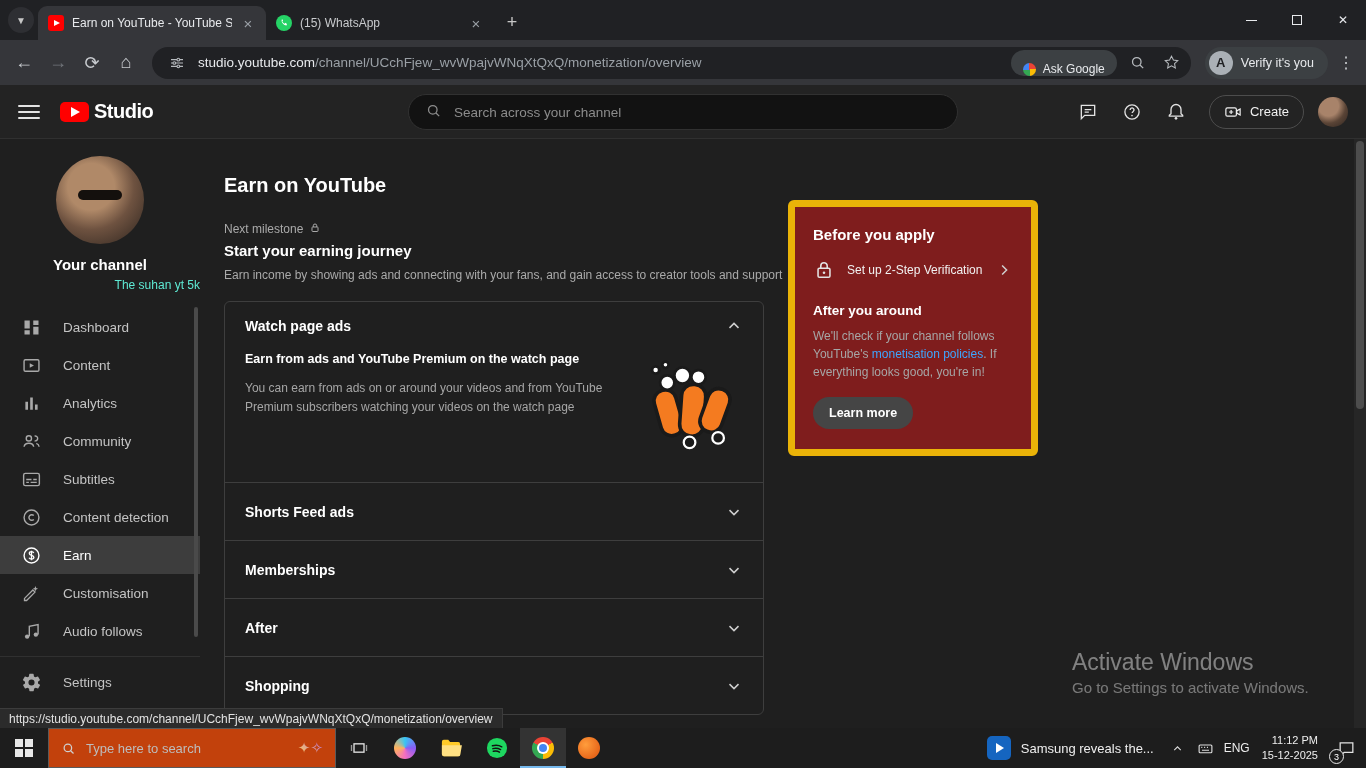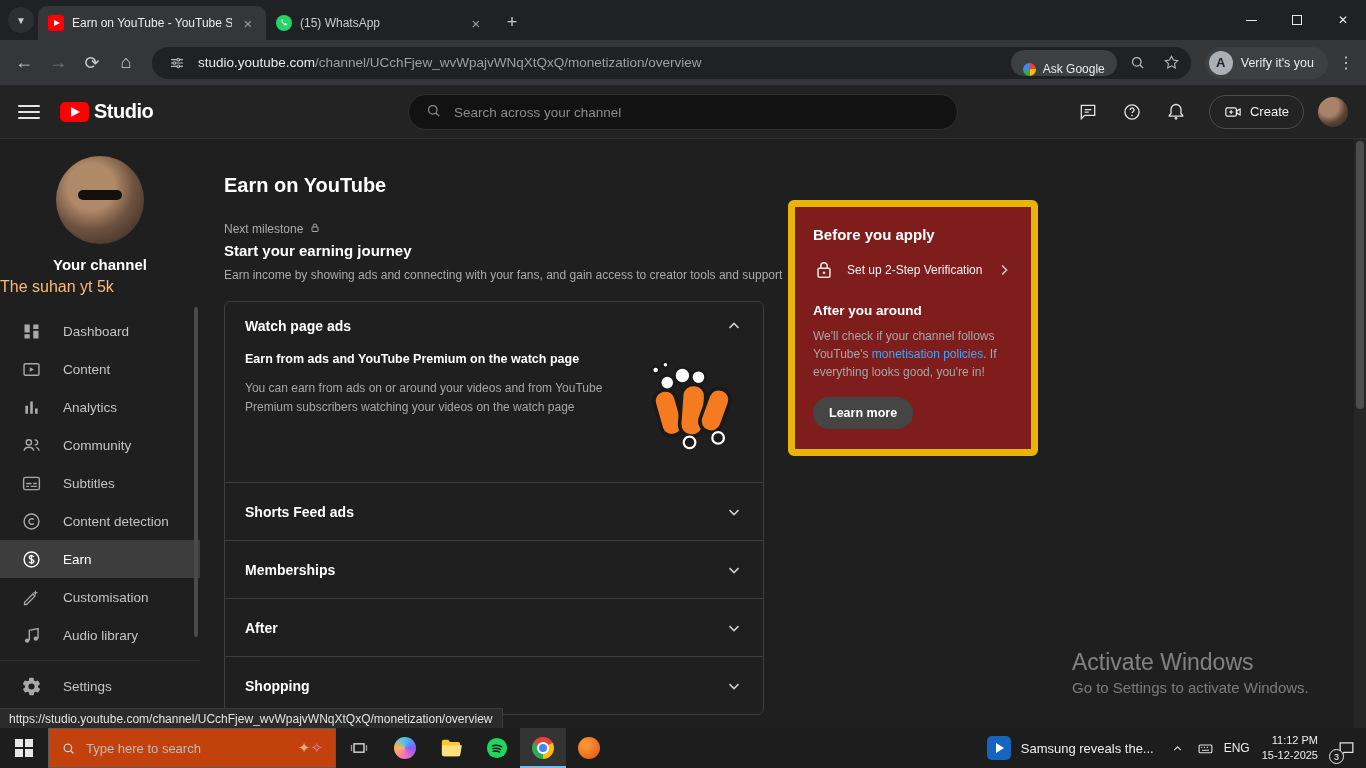--- a/index.html
+++ b/index.html
@@ -54,21 +54,21 @@
   .havatar{width:30px;height:30px;border-radius:50%;background:radial-gradient(circle at 35% 30%,#a8836a 0 35%,#5a4436 60%,#2c2420 100%)}
 
   
   .content{position:absolute;top:139px;left:0;right:0;bottom:40px;background:#1f1f1f}
 
   
   .sidebar{position:absolute;top:0;left:0;width:200px;bottom:0}
   .chavatar{width:88px;height:88px;border-radius:50%;margin:17px auto 12px;background:radial-gradient(circle at 40% 35%,#b08968 0 30%,#6e5240 55%,#2a221d 100%);position:relative}
   .chavatar::after{content:"";position:absolute;left:22px;top:34px;width:44px;height:10px;border-radius:5px;background:#14100d}
   .chname{text-align:center;font-size:15px;font-weight:bold;color:#fff}
-  .chhandle{text-align:left;font-size:16px;color:#fdba74;margin-top:5px}
+  .chhandle{text-align:right;font-size:12px;color:#5eead4;margin-top:5px}
   .nav{margin-top:16px}
   .navitem{height:38px;display:flex;align-items:center;gap:21px;padding-left:21px;color:#c4c4c4;font-size:13.5px;cursor:default}
   .navitem svg{width:21px;height:21px;color:#a9a9a9;flex:none}
   .navitem.active{background:#3d3d3d;color:#fff}
   .navitem.active svg{color:#fff}
   .navdiv{height:1px;background:#303030;margin:6px 0}
   .side-scroll{position:absolute;left:194px;top:168px;width:4px;height:330px;background:#4a4a4a;border-radius:2px}
 
   
   .main{position:absolute;left:224px;top:0;width:540px}
@@ -321,21 +321,21 @@
               <path d="M16.5 3.5l.9 2.1 2.1.9-2.1.9-.9 2.1-.9-2.1-2.1-.9 2.1-.9z" fill="currentColor"></path>
             </svg>
           <span>Customisation</span>
         </div>
         <div class="navitem">
           <svg viewBox="0 0 24 24">
               <path d="M9.5 17.5V6l10-2v11.3" fill="none" stroke="currentColor" stroke-width="1.6"></path>
               <circle cx="7" cy="17.8" r="2.5" fill="currentColor"></circle>
               <circle cx="17" cy="15.5" r="2.5" fill="currentColor"></circle>
             </svg>
-          <span>Audio library</span>
+          <span>Audio follows</span>
         </div>
         <div class="navdiv"></div>
         <div class="navitem">
           <svg viewBox="0 0 24 24">
               <path d="M19.4 13c.04-.33.06-.66.06-1s-.02-.67-.06-1l2.1-1.6a.5.5 0 00.12-.64l-2-3.46a.5.5 0 00-.6-.22l-2.5 1a7.3 7.3 0 00-1.7-1l-.4-2.6a.5.5 0 00-.5-.42h-4a.5.5 0 00-.5.42l-.4 2.6c-.6.25-1.17.6-1.7 1l-2.5-1a.5.5 0 00-.6.22l-2 3.46a.5.5 0 00.12.64L4.6 11c-.04.33-.06.66-.06 1s.02.67.06 1l-2.1 1.6a.5.5 0 00-.12.64l2 3.46c.13.22.4.3.6.22l2.5-1c.53.4 1.1.75 1.7 1l.4 2.6c.04.24.25.42.5.42h4c.25 0 .46-.18.5-.42l.4-2.6c.6-.25 1.17-.6 1.7-1l2.5 1c.23.09.47 0 .6-.22l2-3.46a.5.5 0 00-.12-.64L19.4 13zM12 15.5a3.5 3.5 0 110-7 3.5 3.5 0 010 7z" fill="currentColor"></path>
             </svg>
           <span>Settings</span>
         </div>
         <div class="navitem">
           <svg viewBox="0 0 24 24">

